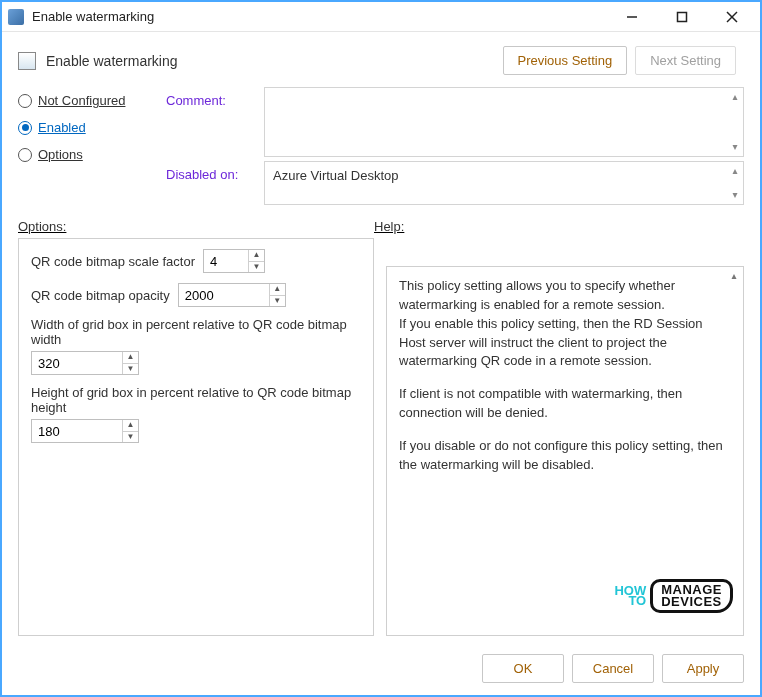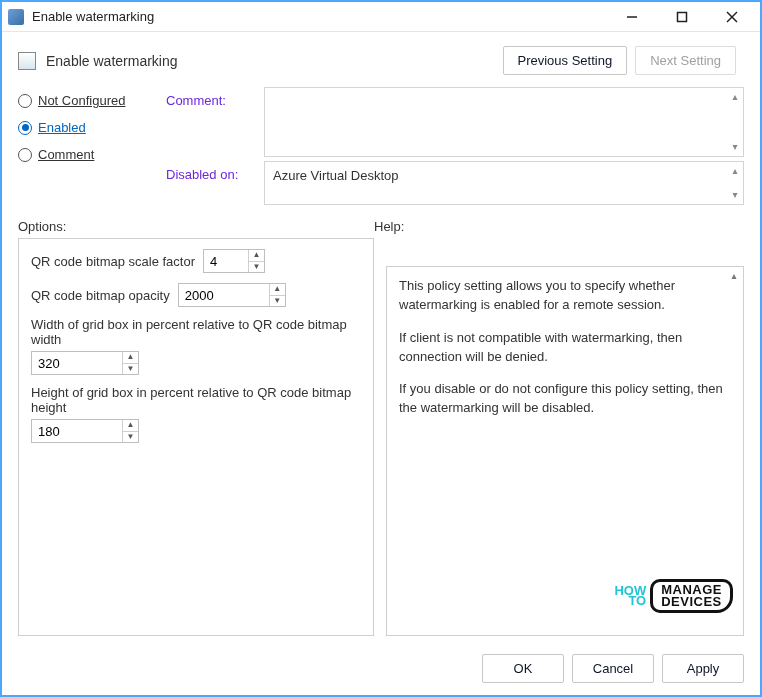--- a/index.html
+++ b/index.html
@@ -8,35 +8,35 @@
     .titlebar { height: 30px; display: flex; align-items: center; padding: 0 6px; border-bottom: 1px solid #e5e5e5; }
     .titlebar .app-icon { width: 16px; height: 16px; background: linear-gradient(135deg,#6aa0d8,#3b6ea5); border-radius: 2px; margin-right: 8px; display:inline-block; }
     .titlebar .title { flex: 1; color: #222; }
     .titlebar .winbtns { display: flex; gap: 18px; padding-right: 6px; }
     .winbtn { width: 32px; height: 24px; display:flex; align-items:center; justify-content:center; color:#333; }
     .winbtn svg { width: 12px; height: 12px; stroke: #222; stroke-width: 1.5; fill: none; }
     .header-row { display: flex; align-items: center; padding: 14px 16px 6px 16px; gap: 10px; }
     .header-row .page-icon { width: 18px; height: 18px; border: 1px solid #888; background: linear-gradient(#fff,#d8e6f0); display:inline-block; }
     .header-row .page-title { flex: 1; color: #333; font-size: 14px; }
     .nav-btns { display: flex; gap: 8px; margin-right: 8px; }
-    .btn { border: 1px solid #c7c7c7; background: #fff; padding: 6px 14px; font-size: 13px; color: #0f172a; border-radius: 2px; }
+    .btn { border: 1px solid #c7c7c7; background: #fff; padding: 6px 14px; font-size: 13px; color: #a16207; border-radius: 2px; }
     .btn.disabled { color: #a0a0a0; border-color: #dcdcdc; }
     .config-area { display: grid; grid-template-columns: 140px 90px 1fr; padding: 6px 16px 0 16px; column-gap: 8px; row-gap: 4px; align-items: start; }
     .radio-col { display: flex; flex-direction: column; gap: 12px; padding-top: 6px; }
     .radio-item { display: flex; align-items: center; gap: 6px; color: #333; text-decoration: underline; }
     .radio-item.sel { color: #0067c0; font-weight: 400; }
     .radio-circle { width: 14px; height: 14px; border: 1.5px solid #555; border-radius: 50%; display:inline-flex; align-items:center; justify-content:center; }
     .radio-item.sel .radio-circle { border-color: #0067c0; }
     .radio-dot { width: 7px; height: 7px; background: #0067c0; border-radius: 50%; }
     .field-label { color: #6d28d9; padding-top: 6px; }
     .multiline-box { border: 1px solid #d4d4d4; background: #fff; min-height: 60px; position: relative; padding: 6px 18px 6px 8px; color: #333; }
     .mini-scroll { position: absolute; right: 2px; width: 12px; display:flex; flex-direction:column; justify-content:space-between; }
     .mini-scroll.a { top: 4px; bottom: 4px; }
     .mini-arrow { font-size: 10px; color: #888; line-height: 10px; text-align:center; }
-    .labels-row { display: grid; grid-template-columns: 356px 1fr; padding: 14px 24px 4px 16px; }
+    .labels-row { display: grid; grid-template-columns: 356px 1fr; padding: 14px 24px 4px 16px; text-decoration: underline; }
     .labels-row div { color: #333; }
     .panels { display: grid; grid-template-columns: 356px 1fr; gap: 12px; padding: 0 16px 10px 16px; flex: 1; min-height: 0; }
     .panel { border: 1px solid #cfcfcf; background: #fff; padding: 10px 12px; overflow: auto; position: relative; }
     .help-panel { padding-right: 12px; margin-top: 28px; }
     .help-scroll { position:absolute; right:2px; top:4px; bottom:4px; width:14px; }
     .help-scroll .mini-arrow { color:#777; }
     .opt-row { display: flex; align-items: center; gap: 8px; margin-bottom: 10px; flex-wrap: wrap; }
     .opt-label { color: #333; }
     .spinner { display: inline-flex; border: 1px solid #bfbfbf; height: 24px; background:#fff; }
     .spinner input { border: none; width: 90px; padding: 2px 6px; font-size: 13px; outline: none; }
@@ -97,21 +97,21 @@
         <span>Not Configured</span>
       </div>
       <div class="radio-item sel">
         <span class="radio-circle">
             <span class="radio-dot"></span>
           </span>
         <span>Enabled</span>
       </div>
       <div class="radio-item">
         <span class="radio-circle"></span>
-        <span>Comment</span>
+        <span>Options</span>
       </div>
     </div>
 
     <div class="field-label">Comment:</div>
     <div class="multiline-box" style="min-height:70px;">
       <span></span>
       <div class="mini-scroll a">
         <div class="mini-arrow">▴</div>
         <div class="mini-arrow">▾</div>
       </div>
@@ -180,21 +180,21 @@
               <div>▲</div>
               <div>▼</div>
             </span>
         </span>
       </div>
 
     </div>
 
     <div class="panel help-panel">
       <div class="help-text">
-        <p><span>This policy setting allows you to specify whether watermarking is enabled for a remote session.</span><br></p>
+        <p><span>This policy setting allows you to specify whether watermarking is enabled for a remote session.</span><br><span>If you enable this policy setting, then the RD Session Host server will instruct the client to project the watermarking QR code in a remote session.</span></p>
         <p>If client is not compatible with watermarking, then connection will be denied.</p>
         <p>If you disable or do not configure this policy setting, then the watermarking will be disabled.</p>
       </div>
       <div class="help-scroll">
         <div class="mini-arrow">▴</div>
       </div>
       <div class="watermark-logo">
         <div class="howto">
           <span>HOW</span>
           <span>TO</span>

